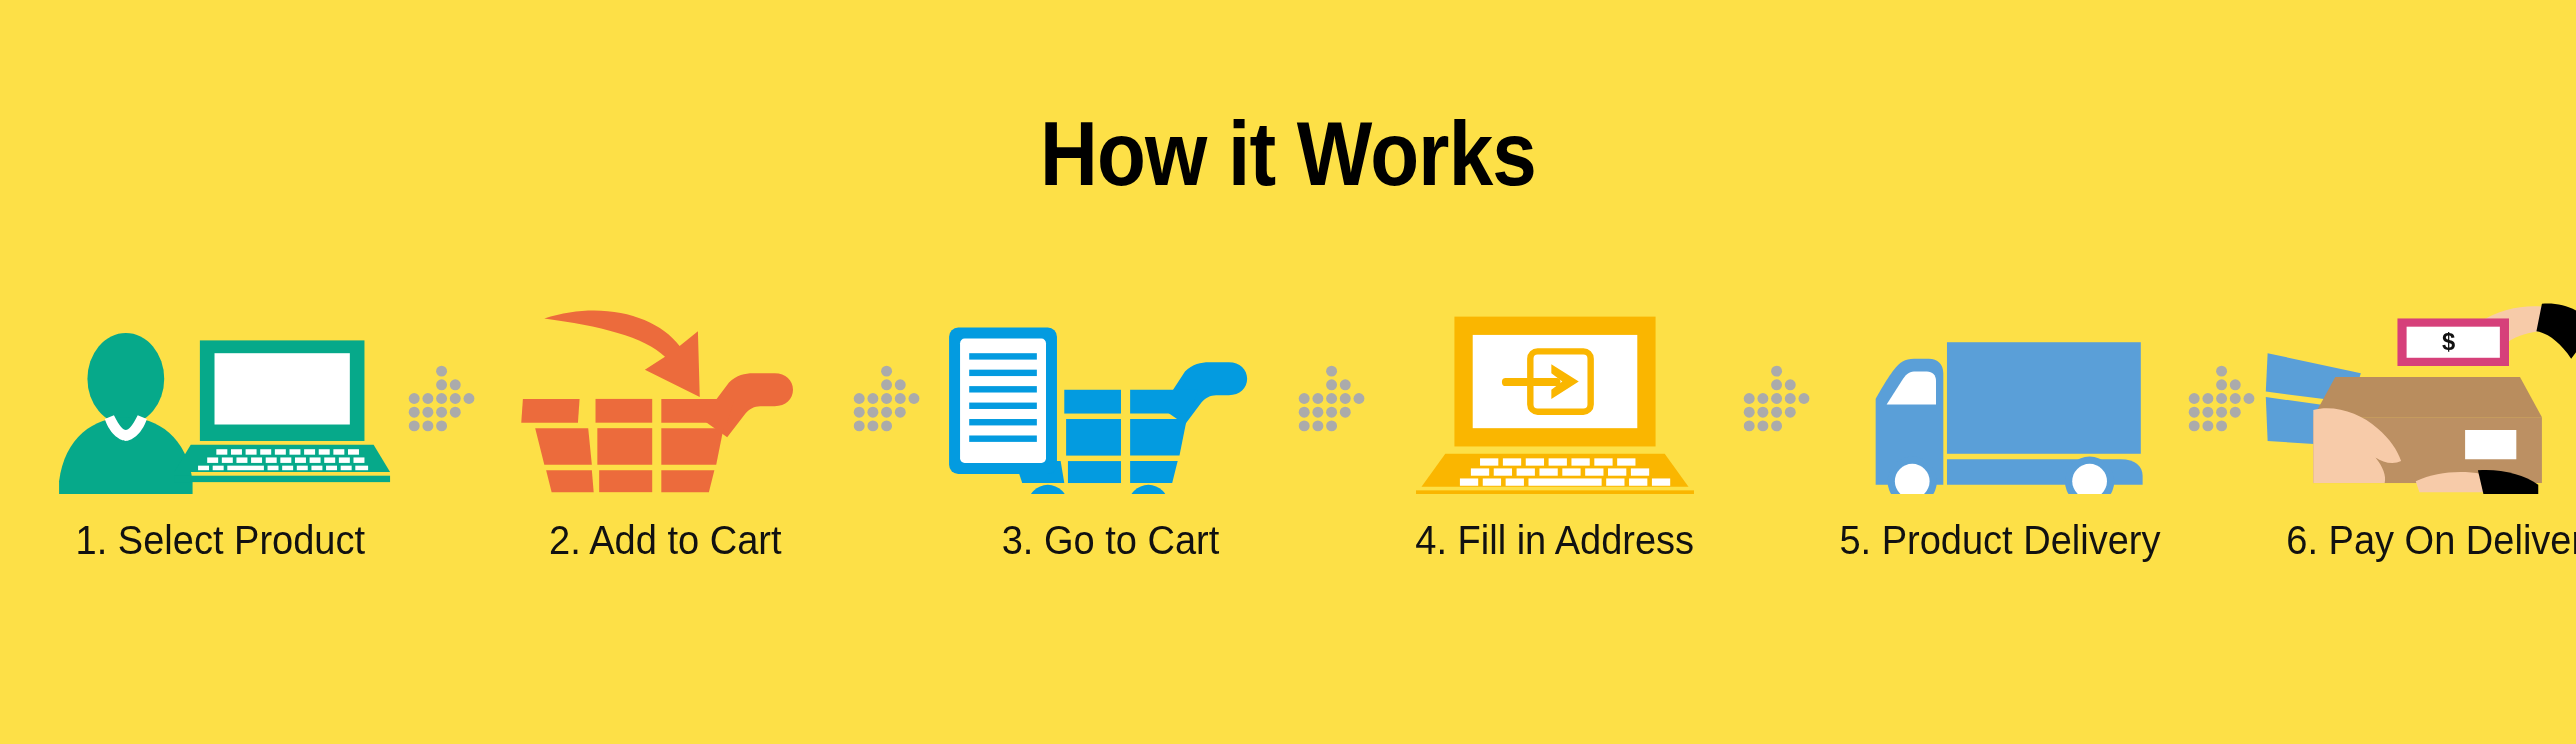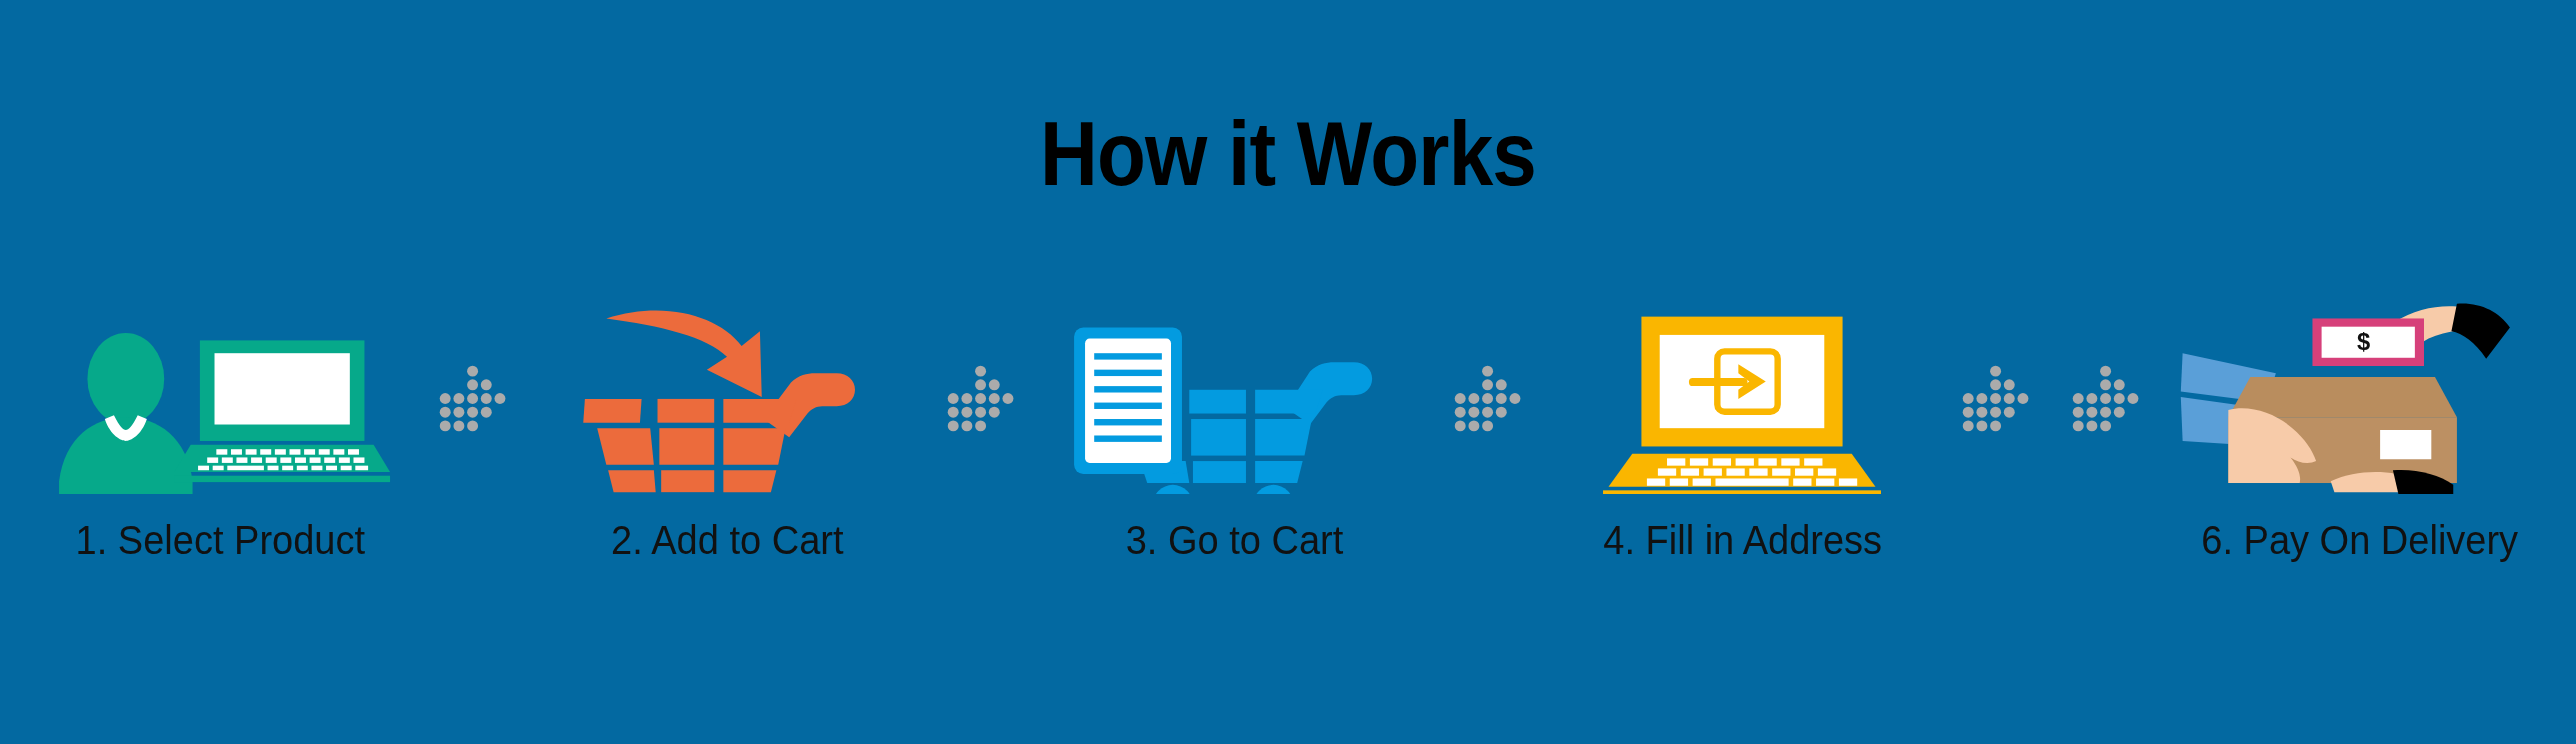--- a/index.html
+++ b/index.html
@@ -10,21 +10,21 @@
   body {
     width: 2576px;
     height: 745px;
     font-family: "Liberation Sans", sans-serif;
     overflow: hidden;
   }
   .page {
     position: relative;
     width: 2576px;
     height: 745px;
-    background: #0369a1;
+    background: #fde047;
   }
   .title {
     position: absolute;
     top: 108px;
     left: 0;
     width: 2576px;
     text-align: center;
     font-family: "Liberation Sans", sans-serif;
     font-size: 91px;
     font-weight: bold;
@@ -337,20 +337,43 @@
             <circle cx="27" cy="55" r="6"></circle>
             <circle cx="42" cy="55" r="6"></circle>
             <circle cx="57" cy="55" r="6"></circle>
           <circle cx="12" cy="70" r="6"></circle>
             <circle cx="27" cy="70" r="6"></circle>
             <circle cx="42" cy="70" r="6"></circle>
         </g>
       </svg>
     </div>
 
+    <div class="step">
+      <div class="step-art">
+        <svg width="366" height="192" viewBox="0 0 400 210">
+          <g fill="#5A9FD8">
+
+            <rect x="142" y="44" width="212" height="122"></rect>
+
+            <path d="M142 172 L332 172 C348 172 356 180 356 190 L356 200 L142 200 Z"></path>
+
+            <path d="M64 106 C64 106 76 84 84 74 C90 66 96 62 106 62 L122 62 C132 62 138 68 138 78 L138 200 L64 200 Z"></path>
+
+            <path d="M94 84 C98 78 102 76 108 76 L120 76 C126 76 130 80 130 86 L130 112 L76 112 Z" fill="#ffffff"></path>
+          </g>
+          <g>
+            <circle cx="104" cy="196" r="27" fill="#5A9FD8"></circle>
+            <circle cx="104" cy="196" r="19" fill="#ffffff"></circle>
+            <circle cx="298" cy="196" r="27" fill="#5A9FD8"></circle>
+            <circle cx="298" cy="196" r="19" fill="#ffffff"></circle>
+          </g>
+        </svg>
+      </div>
+      <div class="step-label">5. Product Delivery</div>
+    </div>
 
     <div class="sep">
       <svg width="79" height="73" viewBox="0 0 86 80">
         <g fill="#ABABAB">
           <circle cx="42" cy="10" r="6"></circle>
           <circle cx="42" cy="25" r="6"></circle>
             <circle cx="57" cy="25" r="6"></circle>
           <circle cx="12" cy="40" r="6"></circle>
             <circle cx="27" cy="40" r="6"></circle>
             <circle cx="42" cy="40" r="6"></circle>

